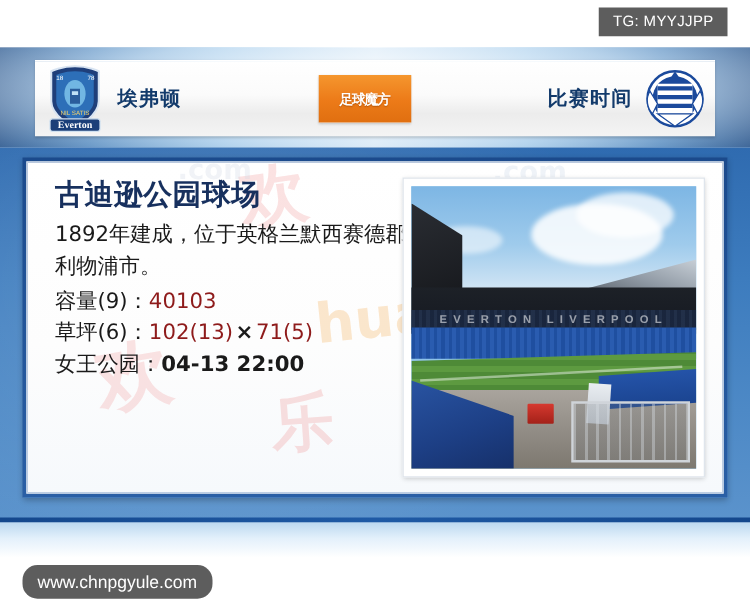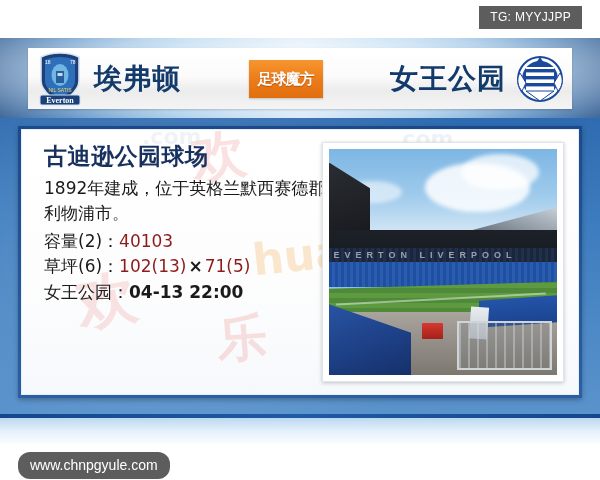--- a/index.html
+++ b/index.html
@@ -30,36 +30,36 @@
   }
   .header-inner{
     position:absolute;left:28px;top:10px;width:544px;height:60px;
     background:linear-gradient(180deg,#ffffff 0%,#fbfbfb 45%,#ececec 70%,#f4f4f4 100%);
     border-top:1px solid #ffffff;
     box-shadow:0 1px 2px rgba(0,0,0,.18);
     display:flex;align-items:center;justify-content:space-between;
   }
   .team{display:flex;align-items:center;gap:8px;}
   .team-name{
-    font-size:28px;font-weight:bold;color:#123a6b;
+    font-size:16px;font-weight:bold;color:#123a6b;
     letter-spacing:1px;white-space:nowrap;
     font-family:Liberation Serif, serif;
   }
   .crest{width:52px;height:56px;position:relative;flex:0 0 auto;}
   .home-side{padding-left:6px;}
   .away-side{padding-right:6px;}
 
   
   .sponsor{
     width:74px;height:38px;background:linear-gradient(180deg,#f5962e 0%,#ec7a18 55%,#e06f10 100%);
     display:flex;align-items:center;justify-content:center;
     box-shadow:0 1px 2px rgba(0,0,0,.2);
   }
   .sponsor-text{
-    font-size:15px;font-weight:bold;color:#ffffff;
+    font-size:11px;font-weight:bold;color:#ffffff;
     letter-spacing:-1px;white-space:nowrap;
     text-shadow:0 1px 1px rgba(160,70,0,.7);
     font-family:Liberation Sans, sans-serif;
   }
 
   
   .stage{
     position:absolute;left:0;top:118px;width:600px;height:300px;
     background:
       radial-gradient(90% 120% at 30% 40%, rgba(255,255,255,.18) 0%, rgba(255,255,255,0) 60%),
@@ -114,21 +114,21 @@
   .wx-sun{position:absolute;right:3px;top:3px;width:10px;height:10px;border-radius:50%;
     background:radial-gradient(circle,#ffd83d 45%,#f7a81b 100%);}
   .wx-cloud{position:absolute;left:1px;bottom:2px;width:17px;height:9px;border-radius:6px;background:#ffffff;}
   .wx-cloud:before{content:"";position:absolute;left:3px;top:-4px;width:8px;height:8px;border-radius:50%;background:#fff;}
   .wx-cloud:after{content:"";position:absolute;left:9px;top:-3px;width:7px;height:7px;border-radius:50%;background:#fff;}
 
   
   .photo-frame{
     position:absolute;right:14px;top:12px;width:242px;height:240px;
     background:#ffffff;padding:6px;box-sizing:border-box;
-    border:1px solid #dfe5ec;box-shadow:0 1px 4px rgba(0,0,0,.22);z-index:3;
+    border:1px solid #dfe5ec;box-shadow:0 1px 4px rgba(0,0,0,.22);z-index:3;text-align:center;
   }
   .photo{position:relative;width:100%;height:100%;overflow:hidden;background:#8fc3e8;}
   .sky{position:absolute;left:0;top:0;width:100%;height:46%;
     background:linear-gradient(180deg,#7db6e4 0%,#9fcbec 45%,#cfe4f4 78%,#e8f1f8 100%);}
   .cloud-a{position:absolute;left:42%;top:6%;width:46%;height:22%;background:rgba(255,255,255,.85);
     border-radius:50%;filter:blur(2px);}
   .cloud-b{position:absolute;left:58%;top:2%;width:34%;height:16%;background:rgba(255,255,255,.75);
     border-radius:50%;filter:blur(2px);}
   .cloud-c{position:absolute;left:6%;top:14%;width:26%;height:10%;background:rgba(255,255,255,.55);
     border-radius:50%;filter:blur(2px);}
@@ -210,21 +210,21 @@
           </svg>
         </span>
         <span class="team-name">埃弗顿</span>
       </div>
 
       <div class="sponsor">
         <span class="sponsor-text">足球魔方</span>
       </div>
 
       <div class="team away-side">
-        <span class="team-name">女王公园</span>
+        <span class="team-name">比赛时间</span>
         <span class="crest">
           <svg viewBox="0 0 52 56" width="52" height="56">
             <circle cx="26" cy="28" r="22" fill="#ffffff" stroke="#1b4a9c" stroke-width="2"></circle>
             <circle cx="26" cy="28" r="18" fill="#1b4a9c"></circle>
             <rect x="12" y="16" width="28" height="24" fill="#ffffff"></rect>
             <rect x="12" y="18" width="28" height="3.4" fill="#1b4a9c"></rect>
             <rect x="12" y="25" width="28" height="3.4" fill="#1b4a9c"></rect>
             <rect x="12" y="32" width="28" height="3.4" fill="#1b4a9c"></rect>
             <path d="M12 40 L26 50 L40 40 Z" fill="#ffffff" stroke="#1b4a9c" stroke-width="1"></path>
             <path d="M26 6 L22 12 L30 12 Z" fill="#1b4a9c"></path>
@@ -246,21 +246,21 @@
         <span class="wm wm3">欢</span>
         <span class="wm wm4">乐</span>
         <span class="wm wm5">.com</span>
         <span class="wm wm6">.com</span>
 
         <div class="info">
           <div class="stadium-title">古迪逊公园球场</div>
           <div class="desc">1892年建成，位于英格兰默西赛德郡利物浦市。</div>
 
           <div class="row">
-            <span>容量(2)：</span><span class="val">40103</span>
+            <span>容量(9)：</span><span class="val">40103</span>
           </div>
 
           <div class="row">
             <span>草坪(6)：</span><span class="val">102(13)</span><span class="times">×</span><span class="val">71(5)</span>
           </div>
 
           <div class="row">
             <span>女王公园：</span><span class="plain-val">04-13 22:00</span>
           </div>
 

